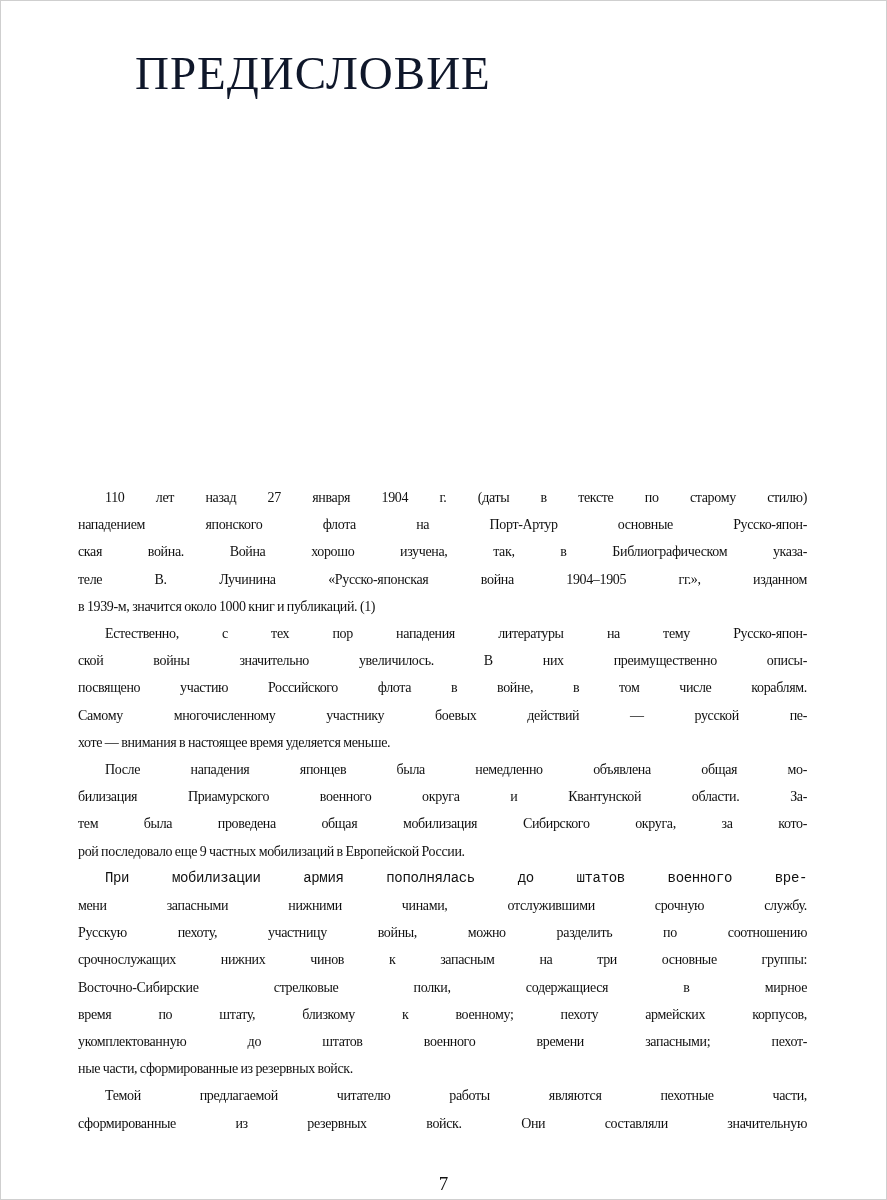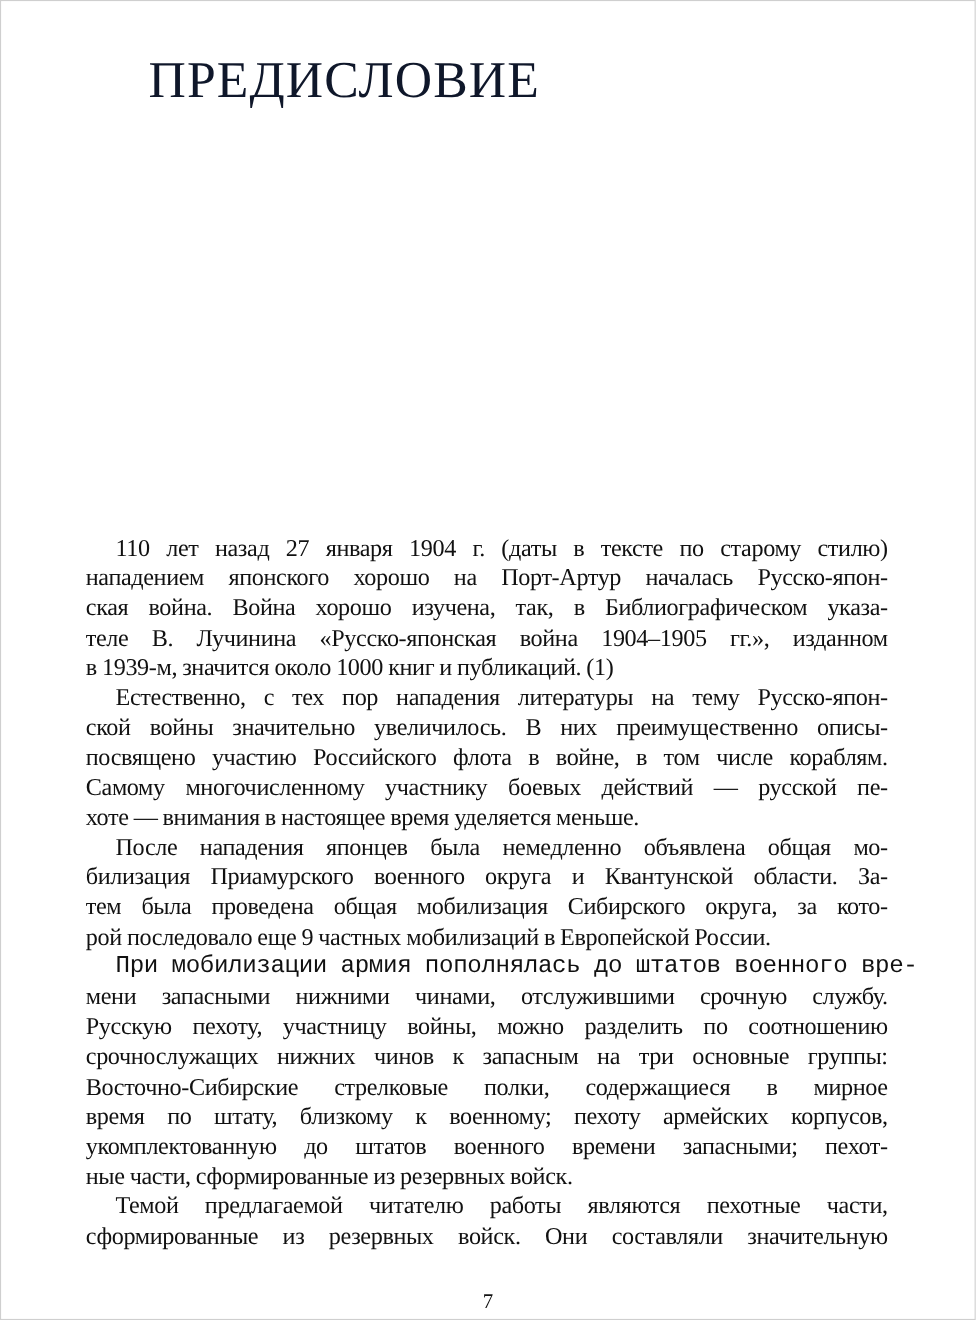--- a/index.html
+++ b/index.html
@@ -33,21 +33,21 @@
       color: #0f172a;
     }
     .body-text {
       position: absolute;
       left: 77px;
       top: 483px;
       width: 729px;
     }
     .para {
       margin: 0;
-      font-size: 22px;
+      font-size: 14px;
       line-height: 27.2px;
       text-align: justify;
       text-indent: 27px;
       hyphens: manual;
       letter-spacing: -0.35px;
       word-spacing: -0.5px;
     }
     .line {
       display: block;
       text-align: justify;
@@ -74,21 +74,21 @@
   </style>
 </head>
 <body>
 
 <div class="page">
   <h1 class="chapter-title">ПРЕДИСЛОВИЕ</h1>
 
   <div class="body-text">
     <p class="para">
       <span class="line indent" style="display: block;">110 лет назад 27 января 1904 г. (даты в тексте по старому стилю)</span>
-      <span class="line" style="display: block;">нападением японского хорошо на Порт-Артур началась Русско-япон-</span>
+      <span class="line" style="display: block;">нападением японского флота на Порт-Артур основные Русско-япон-</span>
       <span class="line" style="display: block;">ская война. Война хорошо изучена, так, в Библиографическом указа-</span>
       <span class="line" style="display: block;">теле В. Лучинина «Русско-японская война 1904–1905 гг.», изданном</span>
       <span class="line last" style="display: block;">в 1939-м, значится около 1000 книг и публикаций. (1)</span>
     </p>
     <p class="para">
       <span class="line indent" style="display: block;">Естественно, с тех пор нападения литературы на тему Русско-япон-</span>
       <span class="line" style="display: block;">ской войны значительно увеличилось. В них преимущественно описы-</span>
       <span class="line" style="display: block;">посвящено участию Российского флота в войне, в том числе кораблям.</span>
       <span class="line" style="display: block;">Самому многочисленному участнику боевых действий — русской пе-</span>
       <span class="line last" style="display: block;">хоте — внимания в настоящее время уделяется меньше.</span>

